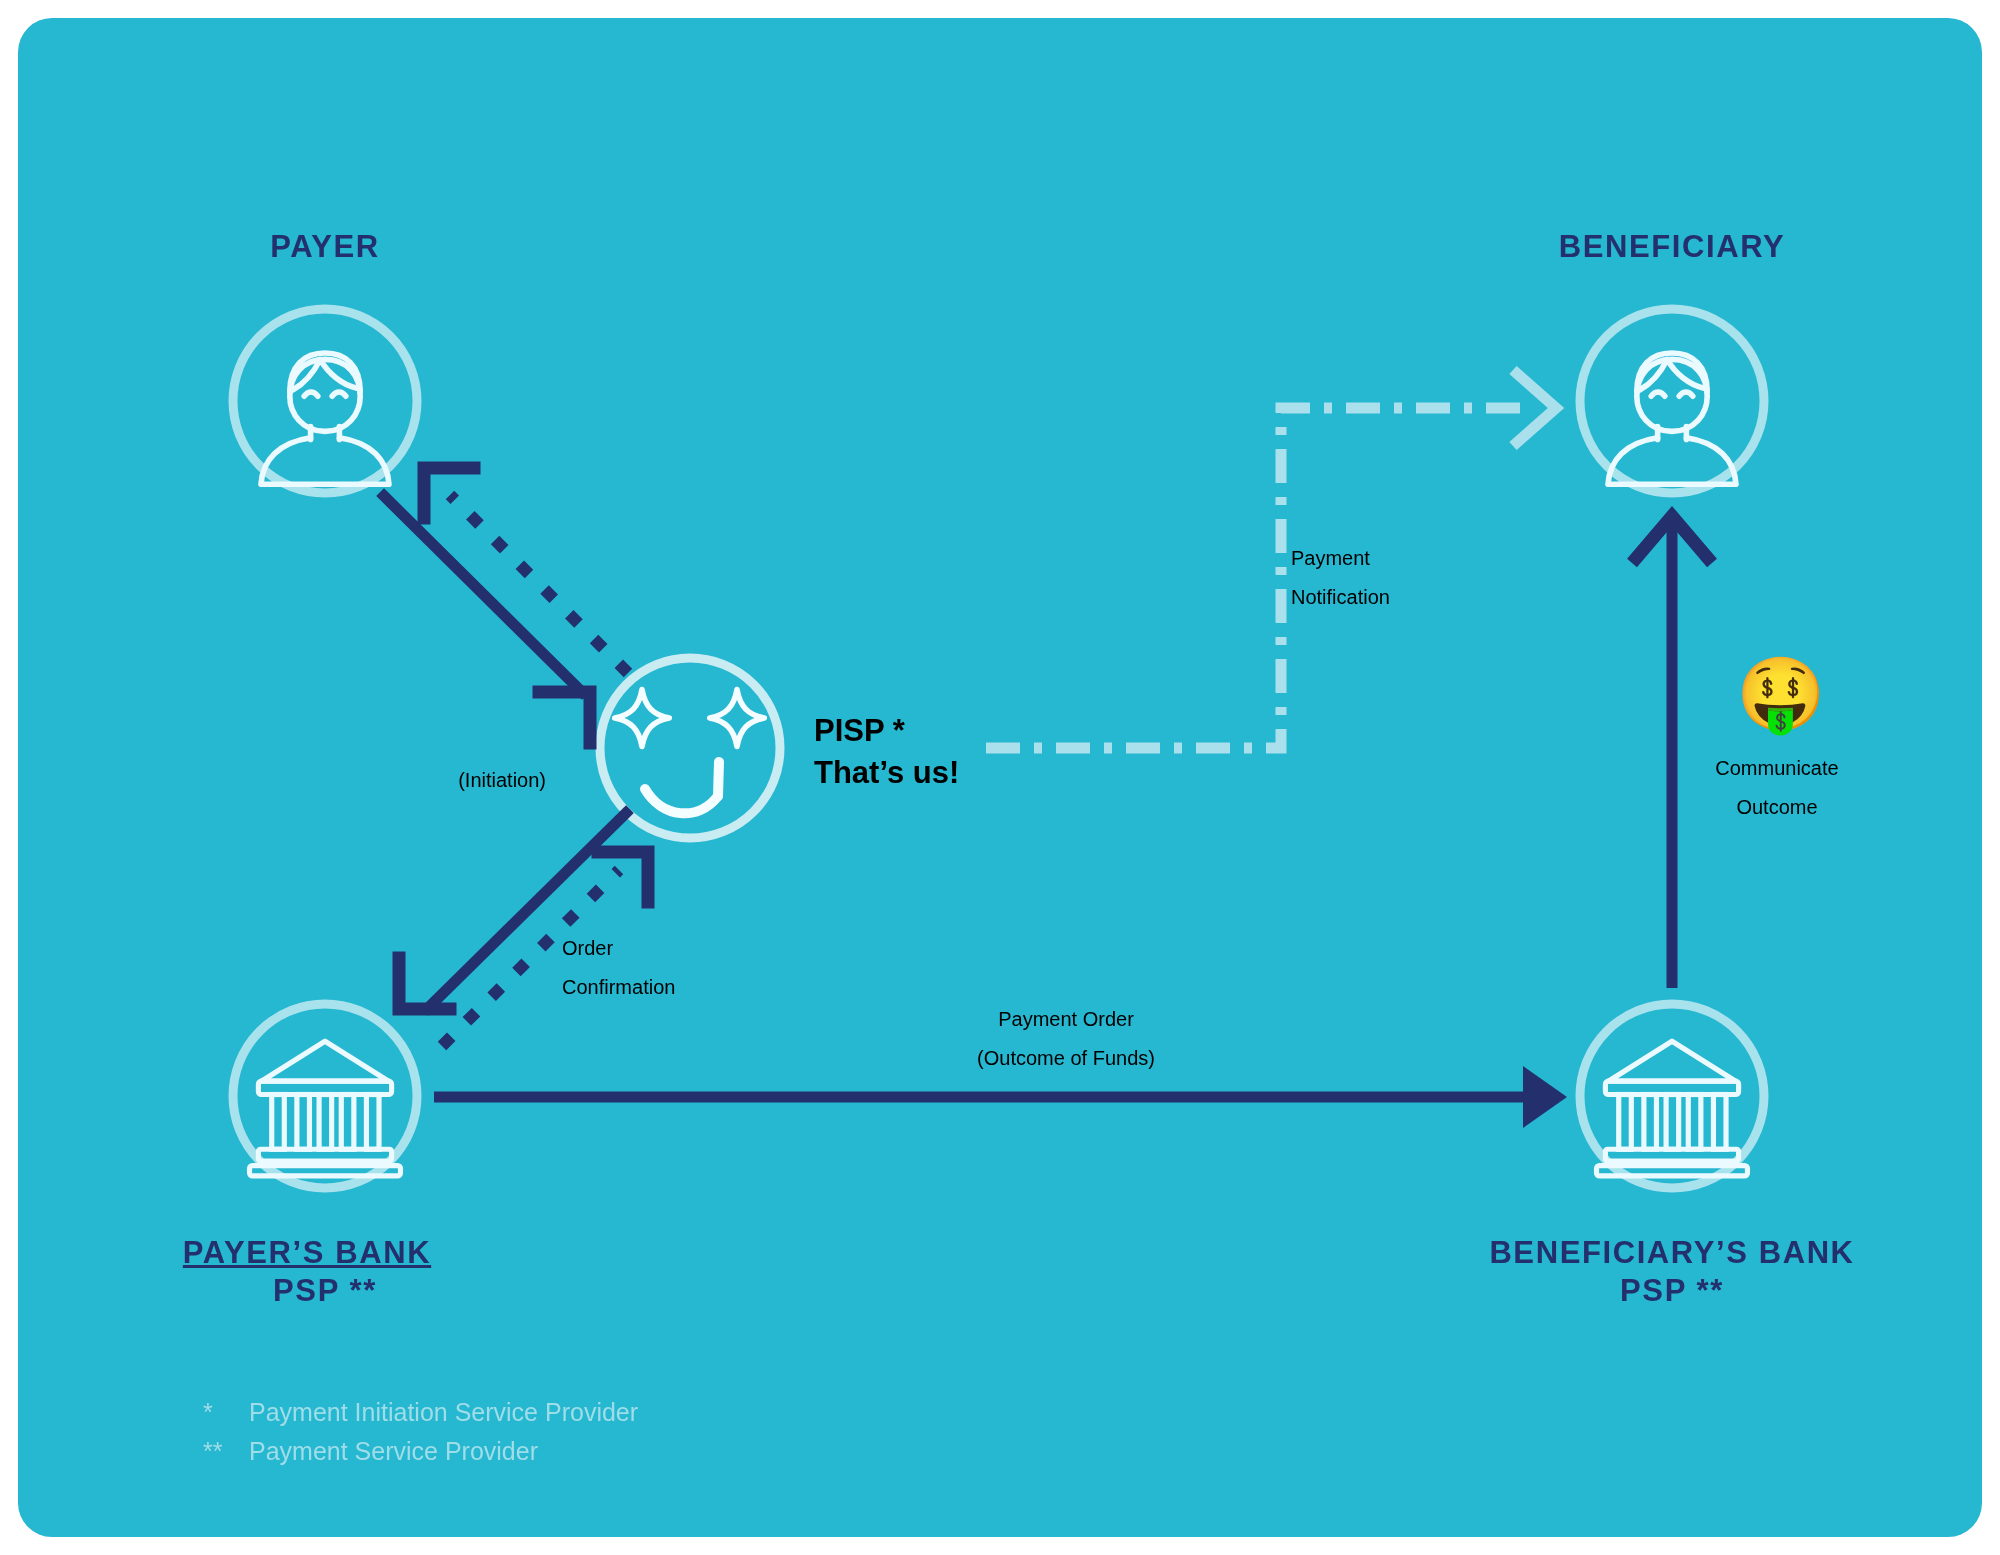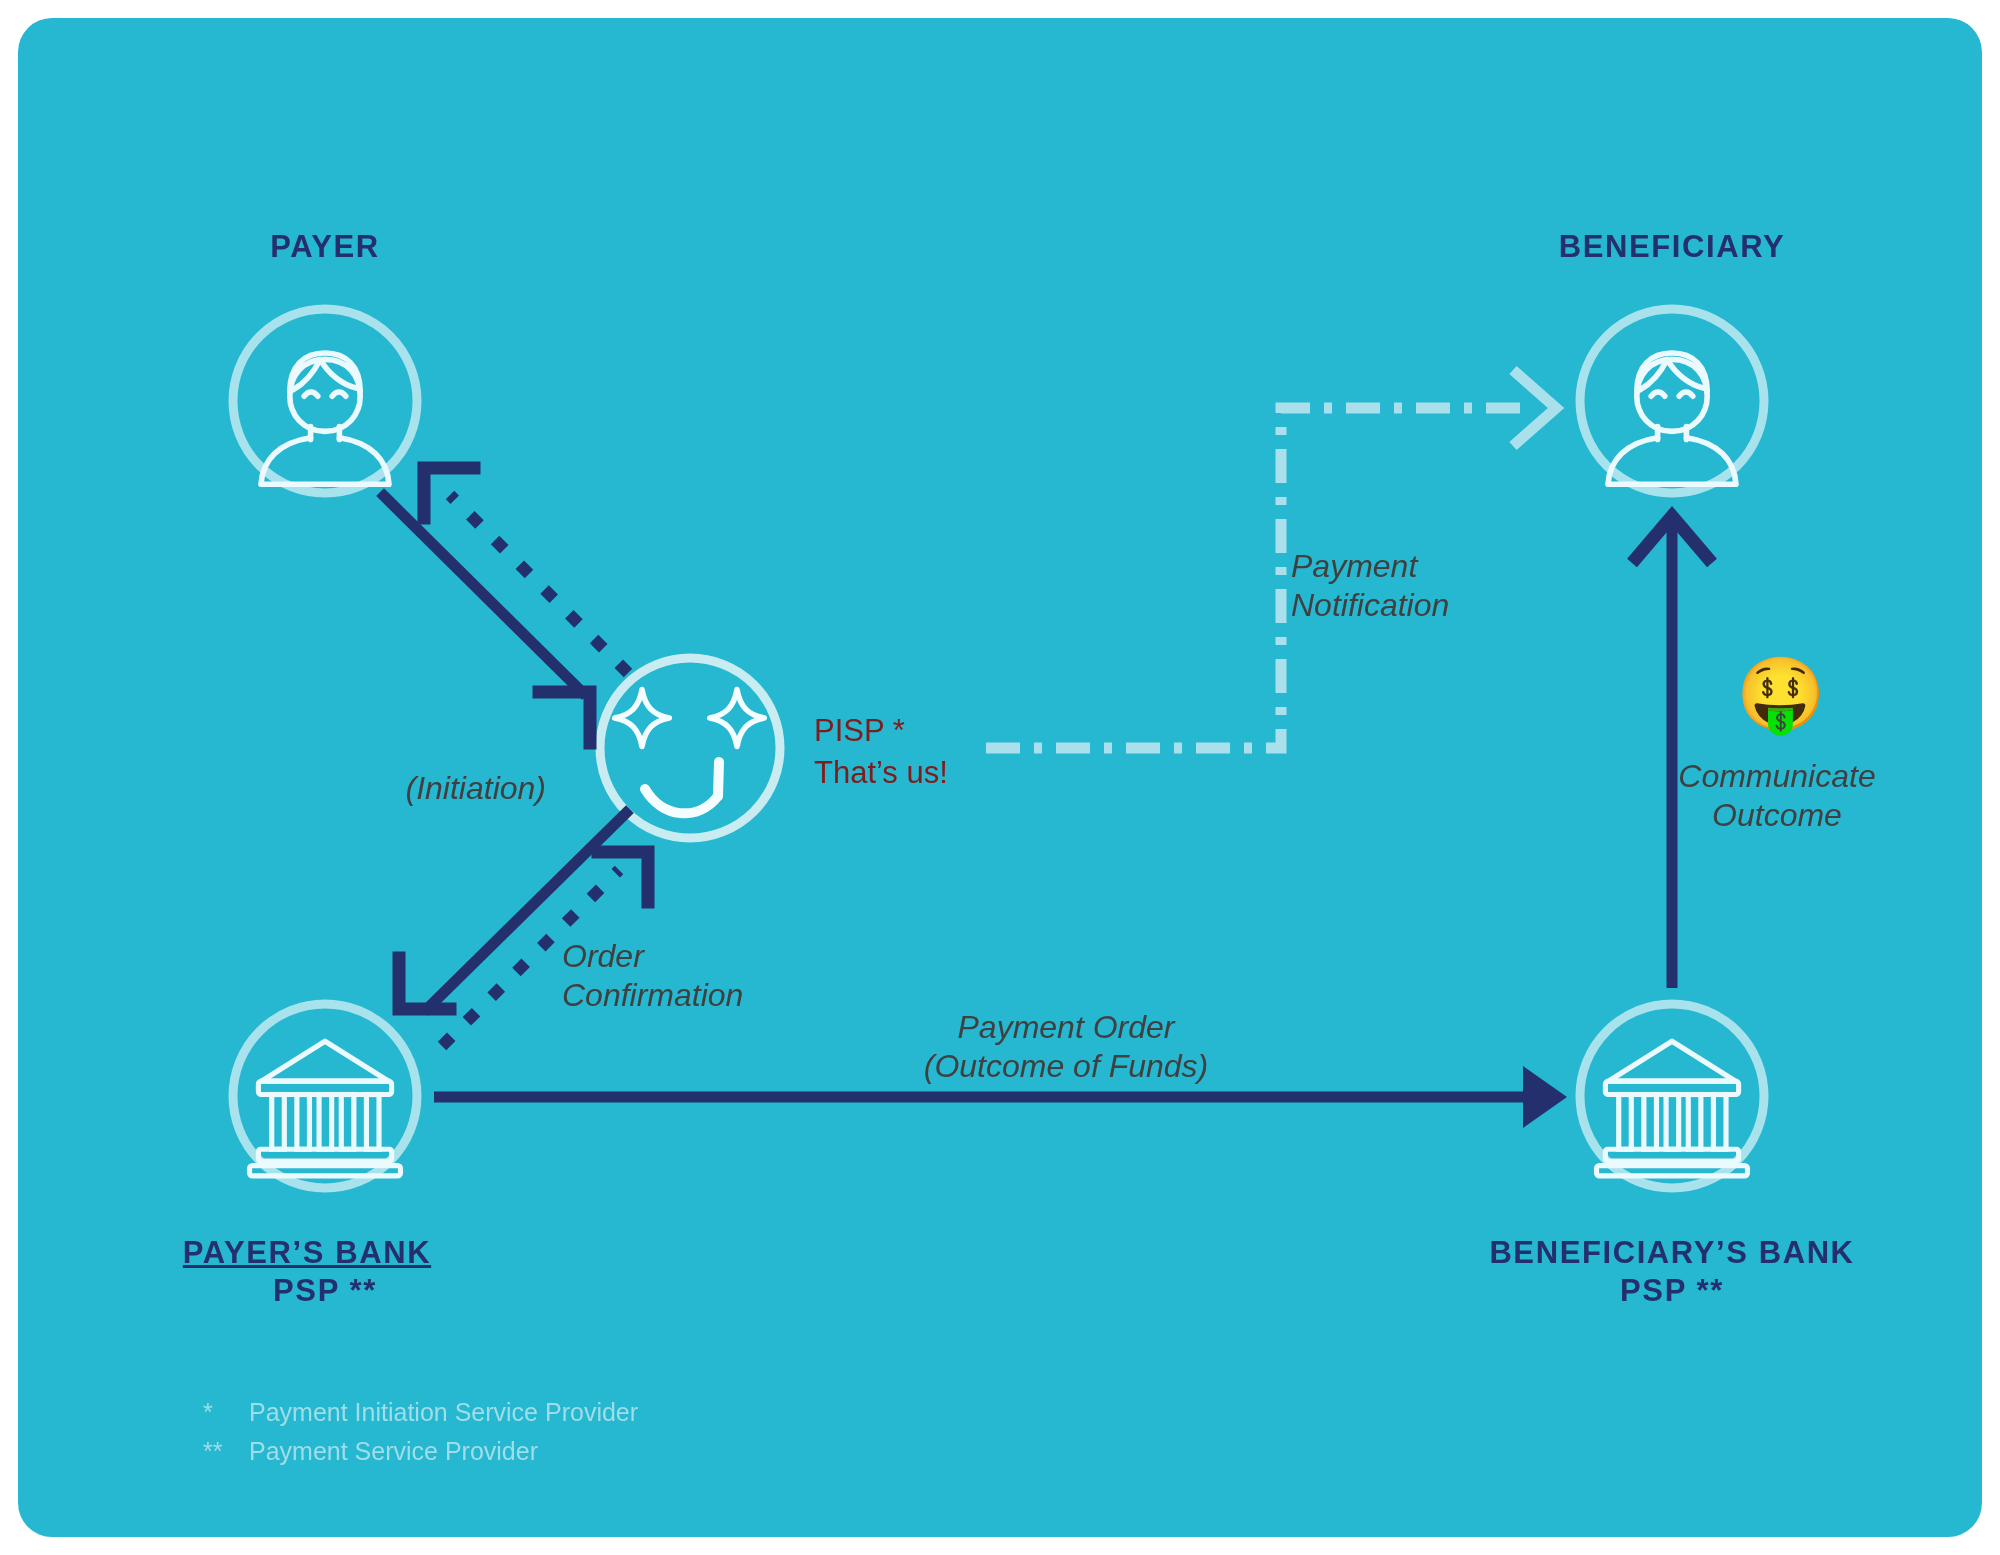--- a/index.html
+++ b/index.html
@@ -36,30 +36,29 @@
     color: #23306d;
     font-weight: bold;
     font-size: 31px;
     letter-spacing: 1.6px;
     text-align: center;
     white-space: nowrap;
     line-height: 1.25;
   }
   .edge-label {
     position: absolute;
-    color: #404040;
-    font-size: 32px;
+    color: #000000;
+    font-size: 20px;
     line-height: 1.32;
     white-space: nowrap;
-    font-style: italic;
   }
   .pisp-label {
     position: absolute;
-    color: #7f1d1d;
-    font-weight: normal;
+    color: #000000;
+    font-weight: bold;
     font-size: 31px;
     line-height: 1.28;
     white-space: nowrap;
   }
   .footnote-row {
     display: flex;
     align-items: baseline;
     color: #9fdde8;
     font-size: 25px;
     line-height: 1.55;

